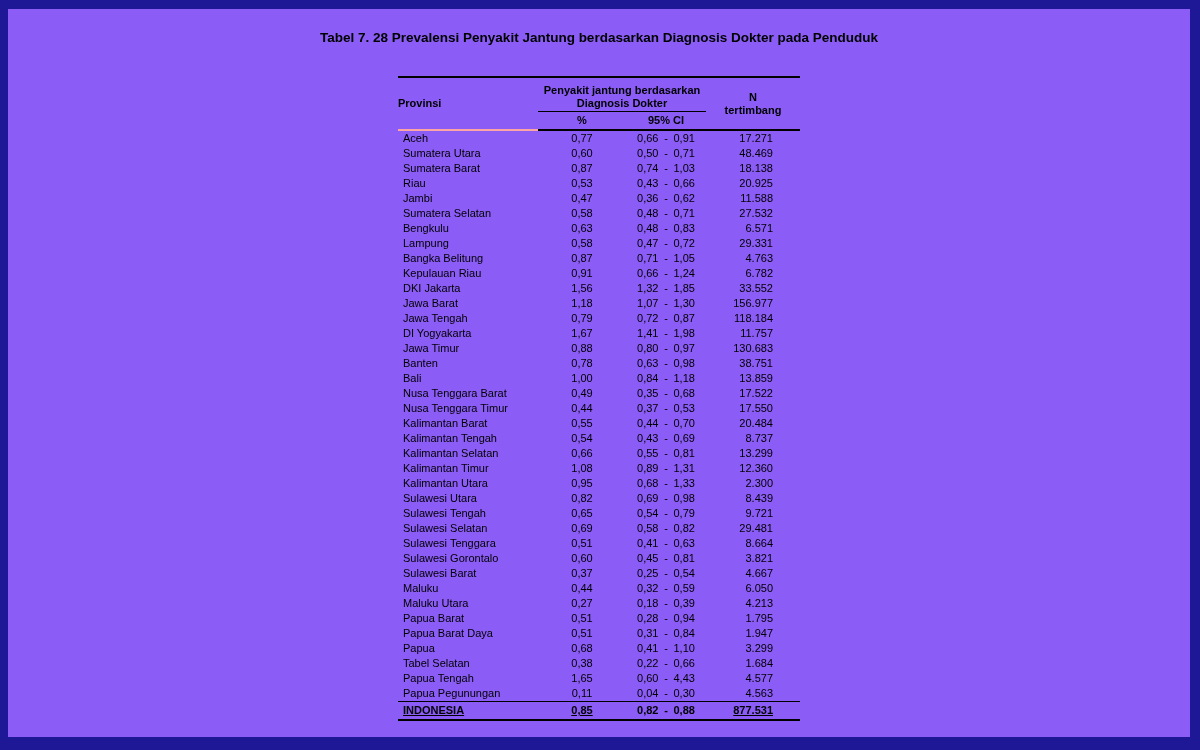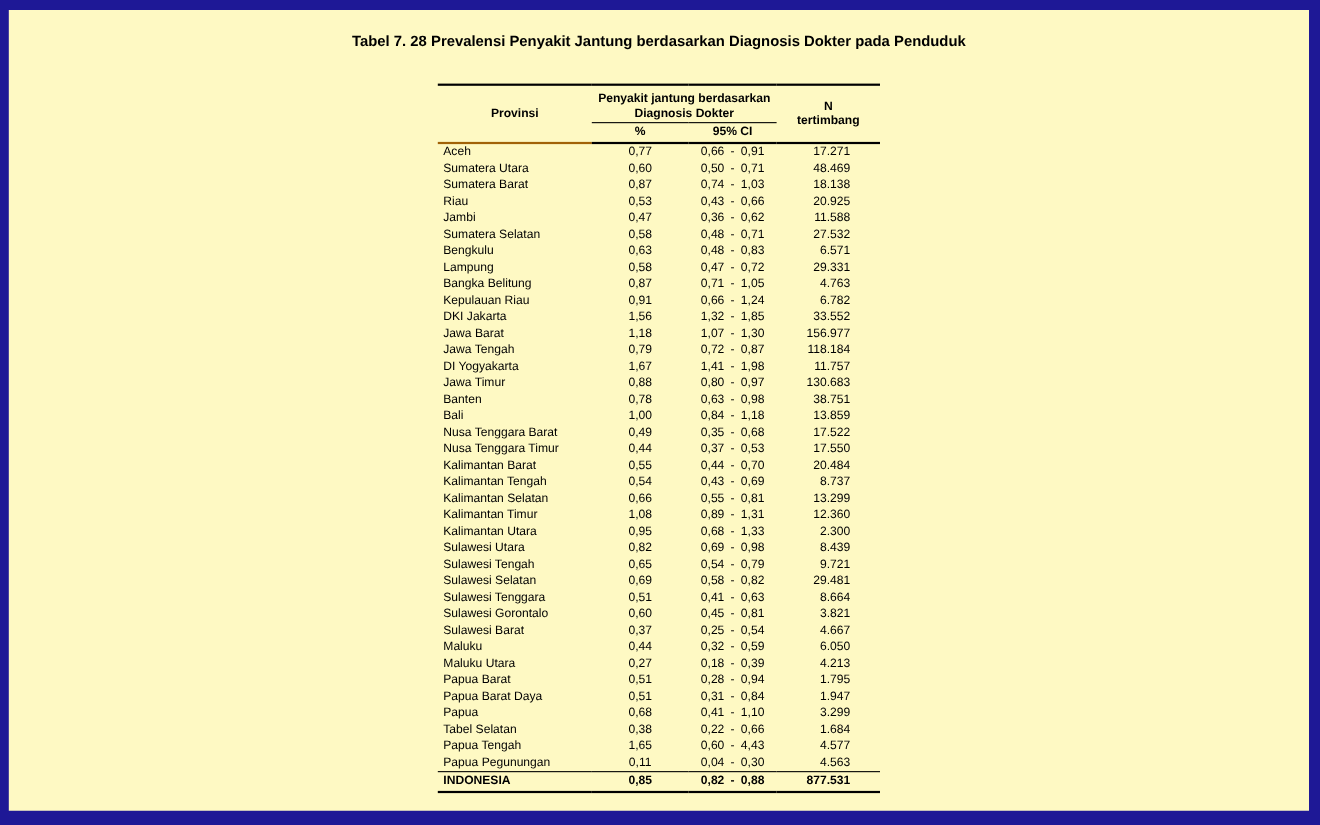--- a/index.html
+++ b/index.html
@@ -2,54 +2,54 @@
 <html><head>
 <meta charset="utf-8">
 <style>
   html,body{margin:0;padding:0;}
   body{
     width:1200px;height:750px;position:relative;background:#fff;
     font-family:"Liberation Sans",sans-serif;color:#000;
     -webkit-font-smoothing:antialiased;
   }
   .frame{
-    position:absolute;inset:0;box-sizing:border-box;background:#fef9c3;
+    position:absolute;inset:0;box-sizing:border-box;background:#8b5cf6;
     border-style:solid;border-width:9px 10px 13px 8px;
   }
   .doc-title{
     position:absolute;top:19px;left:0;right:0;text-align:center;
     font-size:13.5px;font-weight:bold;line-height:19px;
   }
   .table-wrap{position:absolute;left:390px;top:67px;}
   table{
     border-collapse:collapse;table-layout:fixed;width:402px;
     font-size:11px;line-height:15px;border-top:2px solid #000;
   }
   col.col-prov{width:140px;}
   col.col-pct{width:88px;}
   col.col-ci{width:80px;}
   col.col-n{width:94px;}
   th{font-weight:bold;padding:0;vertical-align:middle;font-size:11px;}
-  th.h-prov{border-bottom:2px solid #a16207;text-align:center;}
+  th.h-prov{border-bottom:2px solid #fca5a5;text-align:left;}
   th.h-group{border-bottom:1.5px solid #000;text-align:center;height:32px;vertical-align:bottom;padding-bottom:1px;}
   th.h-group div{line-height:13px;}
   th.h-sub{border-bottom:2px solid #000;text-align:center;height:17px;}
   th.h-n{border-bottom:2px solid #000;text-align:center;}
   th.h-n div{line-height:13px;}
   tbody td{padding:0;height:15px;line-height:15px;}
   .c-prov{text-align:left;padding-left:5px;overflow:hidden;white-space:nowrap;margin-top:44px;}
   .c-pct{text-align:center;}
   .c-ci{text-align:center;white-space:nowrap;}
   .ci-low{display:inline-block;width:30px;text-align:right;}
   .ci-dash{display:inline-block;width:15px;text-align:center;}
   .ci-high{display:inline-block;width:30px;text-align:left;}
   .c-n{text-align:right;padding-right:27px;}
   tfoot td{
     font-weight:bold;padding:0;height:17px;line-height:17px;
-    border-top:1.5px solid #000;border-bottom:2.5px solid #000;
+    border-top:1.5px solid #000;border-bottom:2.5px solid #000;text-decoration:underline;
   }
 </style>
 </head>
 <body>
 
 <div class="frame" style="border-color: rgb(30, 24, 150);">
 
   <div class="doc-title">
     <div>Tabel 7. 28 Prevalensi Penyakit Jantung berdasarkan Diagnosis Dokter pada Penduduk</div>
   </div>

